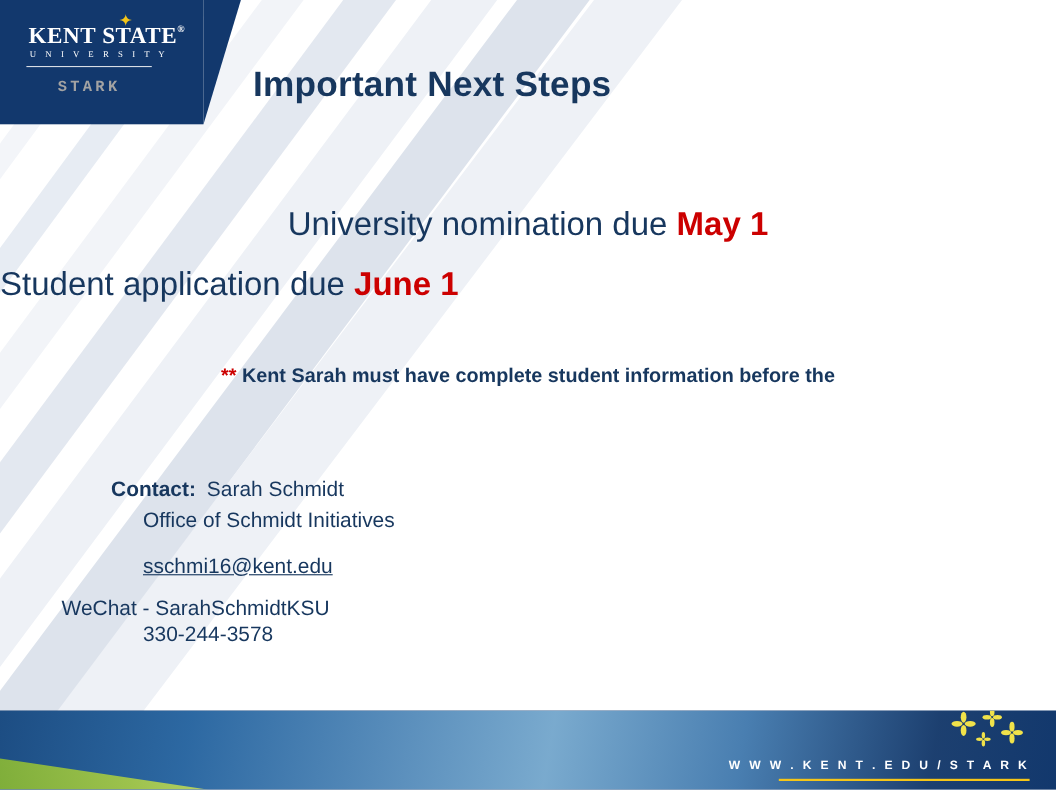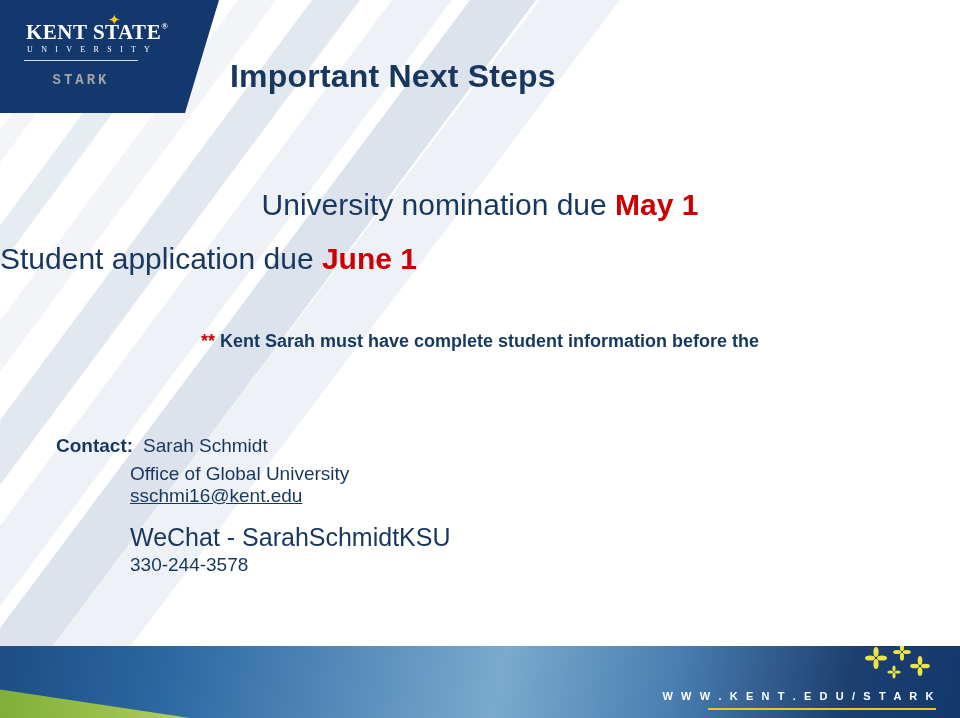--- a/index.html
+++ b/index.html
@@ -169,44 +169,44 @@
   .contact {
     position: absolute;
     left: 56px;
     top: 435px;
     z-index: 4;
     color: #17375e;
   }
   .contact-row1 {
     font-size: 19px;
     white-space: nowrap;
+    margin-left: 45px;
   }
   .contact-label {
     font-weight: bold;
   }
   .contact-name {
     font-weight: normal;
     margin-left: 10px;
   }
   .contact-office {
     font-size: 19px;
     margin-left: 74px;
     margin-top: 6px;
   }
   .contact-email {
     font-size: 19px;
     margin-left: 74px;
-    margin-top: 0;
+    margin-top: 20px;
     text-decoration: underline;
     color: #17375e;
     display: inline-block;
   }
   .contact-wechat {
-    font-size: 25px;
-    margin-left: 74px;
+    font-size: 19px;
     margin-top: 16px;
   }
   .contact-phone {
     font-size: 19px;
     margin-left: 74px;
     margin-top: 2px;
   }
 
   
   .footer {
@@ -303,21 +303,21 @@
 
   <div class="note">
     <span class="stars">**</span>
     <span>Kent Sarah must have complete student information before the</span>
   </div>
 
   <div class="contact">
     <div class="contact-row1">
       <span class="contact-label">Contact:</span><span class="contact-name">Sarah Schmidt</span>
     </div>
-    <div class="contact-office">Office of Global University</div>
+    <div class="contact-office">Office of Schmidt Initiatives</div>
     <div><a class="contact-email" href="#">sschmi16@kent.edu</a></div>
     <div class="contact-wechat">WeChat - SarahSchmidtKSU</div>
     <div class="contact-phone">330-244-3578</div>
   </div>
 
   <div class="footer">
     <div class="footer-gradient"></div>
     <div class="footer-green"></div>
     <div class="footer-flowers">
       <svg width="74" height="36" viewBox="0 0 74 36" xmlns="http://www.w3.org/2000/svg" aria-hidden="true">

